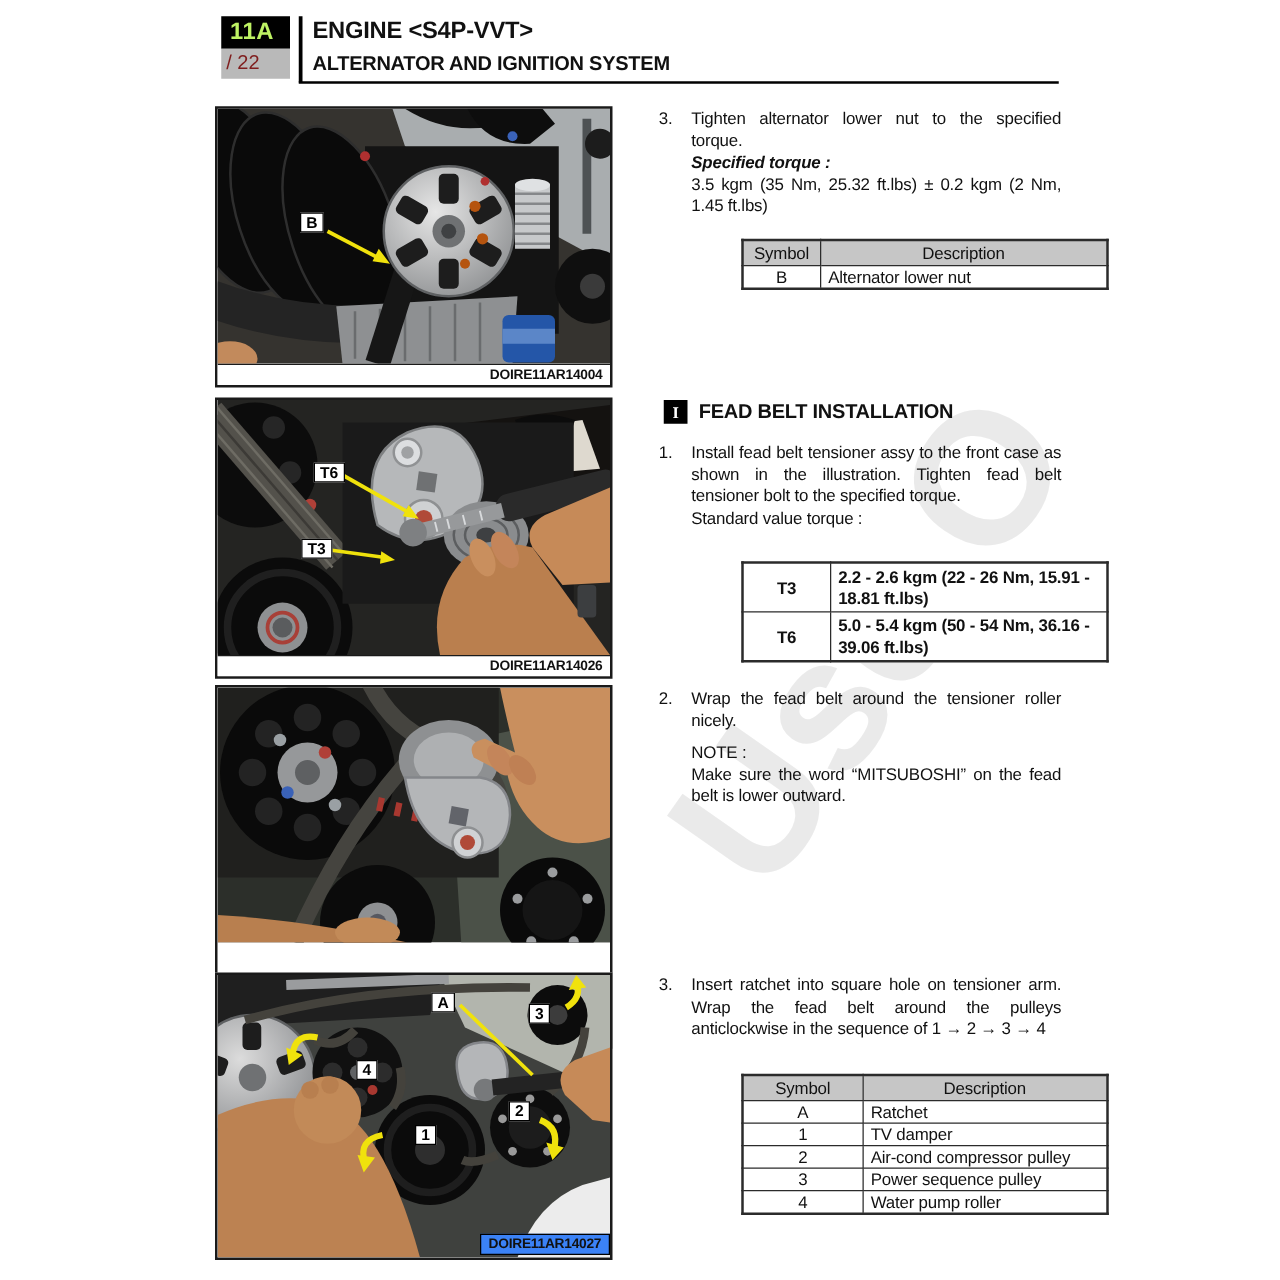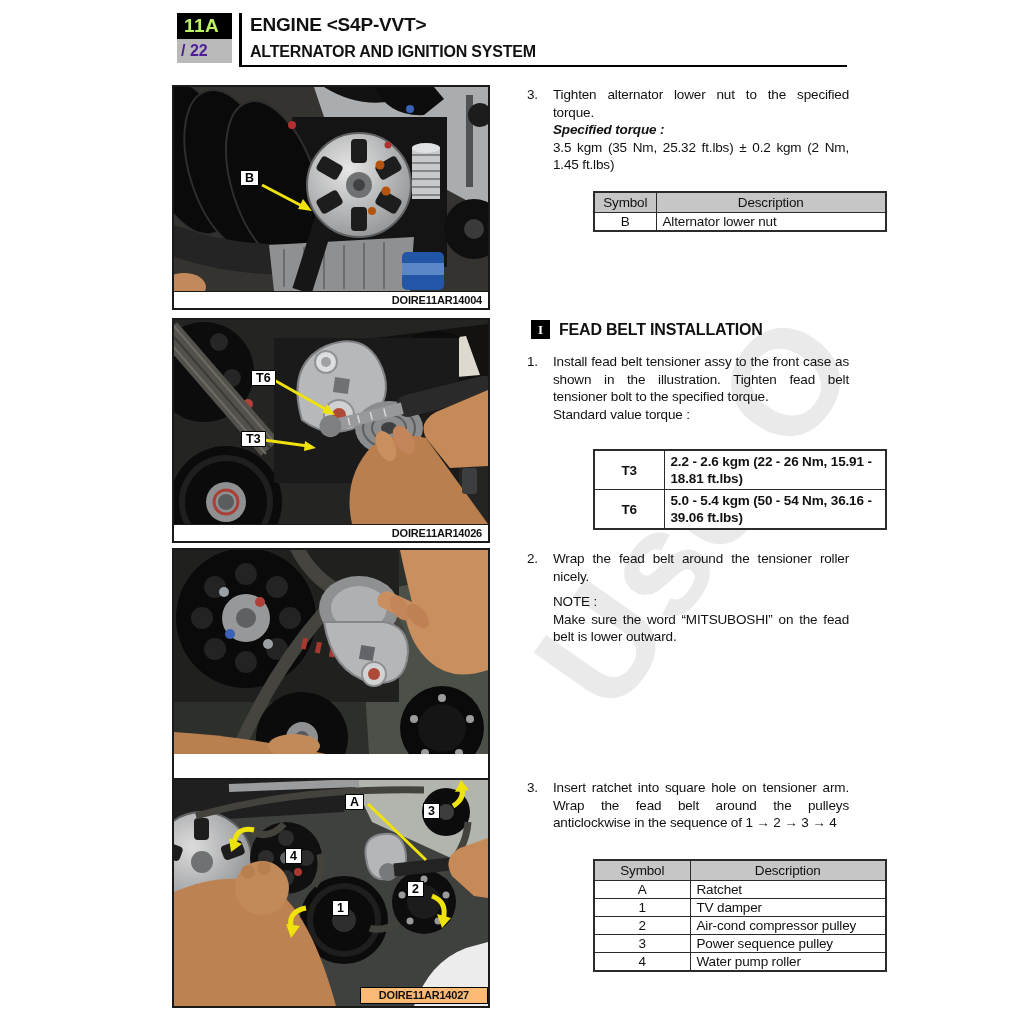--- a/index.html
+++ b/index.html
@@ -4,39 +4,39 @@
 <style>
   * { margin:0; padding:0; box-sizing:border-box; }
   body { width:1024px; height:1024px; background:#ffffff; position:relative;
          font-family:"Liberation Sans", sans-serif; color:#111; overflow:hidden; }
   .abs { position:absolute; }
 
   
   .chapter-badge { left:177px; top:13px; width:55px; height:26px; background:#000;
     color:#bef264; font-weight:bold; font-size:19px; line-height:26px; padding-left:7px; letter-spacing:.5px; }
   .page-number { left:177px; top:39px; width:55px; height:24px; background:#b9b9b9;
-    color:#4c1d95; font-weight:bold; font-size:16px; line-height:24px; padding-left:4px; }
+    color:#7f1d1d; font-weight:normal; font-size:16px; line-height:24px; padding-left:4px; }
   .header-vline { left:239px; top:13px; width:3px; height:53px; background:#000; }
   .page-title { left:250px; top:14px; font-weight:bold; font-size:19px; letter-spacing:-0.2px; }
   .page-subtitle { left:250px; top:43px; font-weight:bold; font-size:16px; letter-spacing:-0.2px; }
   .header-rule { left:239px; top:65px; width:608px; height:2px; background:#000; }
 
   
   .watermark { left:500px; top:640px; font-size:150px; font-weight:bold; color:#9a9a9a;
     opacity:0.20; transform:rotate(-55deg); transform-origin:left top; z-index:0;
     white-space:nowrap; pointer-events:none; }
 
   
   .photo { border:2px solid #1a1a1a; background:#fff; z-index:1; overflow:hidden; }
   .photo svg { display:block; }
   .caption-strip { position:absolute; left:0; right:0; bottom:0; height:17px; background:#fff;
     border-top:1px solid #1a1a1a; font-weight:bold; font-size:11px; line-height:16px;
     text-align:right; padding-right:6px; letter-spacing:-0.2px; }
-  .caption-box { position:absolute; right:0; bottom:2px; background:#fdba74; border:1px solid #000;
-    font-weight:bold; font-size:11px; line-height:13px; padding:1px 18px; letter-spacing:-0.2px; }
+  .caption-box { position:absolute; right:0; bottom:2px; background:#3b82f6; border:1px solid #000;
+    font-weight:bold; font-size:11px; line-height:13px; padding:1px 6px; letter-spacing:-0.2px; }
   .plabel { position:absolute; background:#fff; border:1.5px solid #000; color:#000;
     font-weight:bold; font-size:12.5px; line-height:14px; padding:0 4px; z-index:3; }
 
   
   .rcol { z-index:1; }
   .step { display:flex; width:322px; font-size:13.5px; line-height:17.5px; letter-spacing:-0.15px; }
   .step .num { width:26px; flex:none; }
   .step .body { flex:1; text-align:justify; }
   .bold { font-weight:normal; }
   .boldital { font-weight:bold; font-style:italic; }

